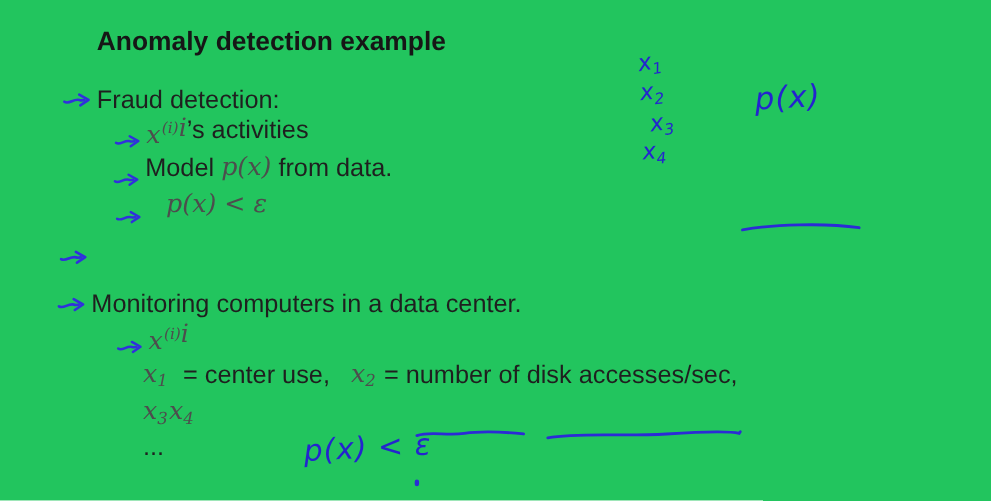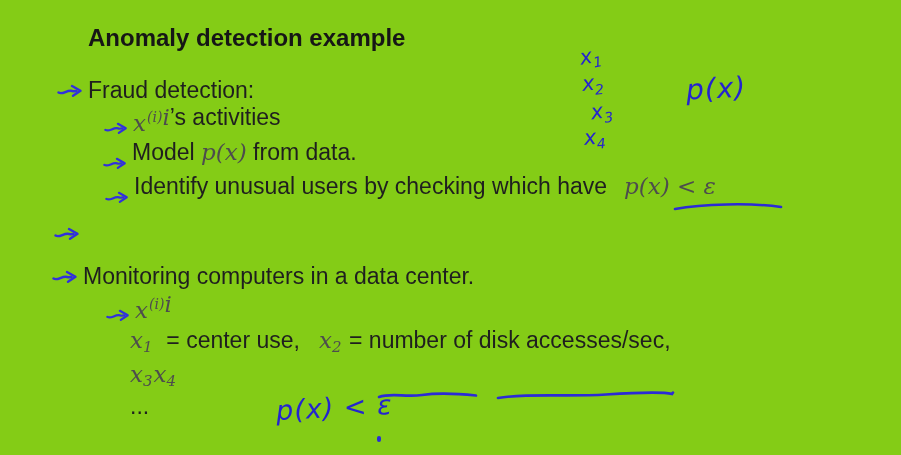--- a/index.html
+++ b/index.html
@@ -4,21 +4,21 @@
 <style>
   :root{
     --ink:#2b2bd6;
     --text:#1f1f1f;
     --math:#4d4d4d;
   }
   html,body{margin:0;padding:0;background:#fff;}
   #slide{
     position:relative;
     width:901px;height:455px;
-    background:#84cc16;
+    background:#22c55e;
     overflow:hidden;
     font-family:"Liberation Sans",sans-serif;
     color:var(--text);
   }
   .line{
     position:absolute;
     display:flex;
     align-items:flex-start;
     font-size:23px;
     line-height:28px;
@@ -92,21 +92,21 @@
           <path d="M15 3 L23.5 7.8 L16 12.8"></path>
         </svg></span>
     <span class="sans">Model </span><span class="math">p(x)</span><span class="sans"> from data.</span>
   </div>
 
   <div class="line" style="left:105px;top:172px;">
     <span class="arrow arrow-l2"><svg viewBox="0 0 27 15" width="25" height="14">
           <path d="M1.5 9.5 C6 12.5, 10.5 5.5, 16.5 8.3 L19.5 8"></path>
           <path d="M15 3 L23.5 7.8 L16 12.8"></path>
         </svg></span>
-    <span class="sans">Identify unusual users by checking which have</span><span class="math mathgap">p(x) &lt; ε</span>
+    <span class="math mathgap">p(x) &lt; ε</span>
   </div>
 
   <div class="line" style="left:54px;top:213px;">
     <span class="arrow arrow-l1"><svg viewBox="0 0 27 15" width="27" height="15">
           <path d="M1.5 9.5 C6 12.5, 10.5 5.5, 16.5 8.3 L19.5 8"></path>
           <path d="M15 3 L23.5 7.8 L16 12.8"></path>
         </svg></span>
   </div>
 
   <div class="line" style="left:52px;top:256px;align-items:flex-end;">

